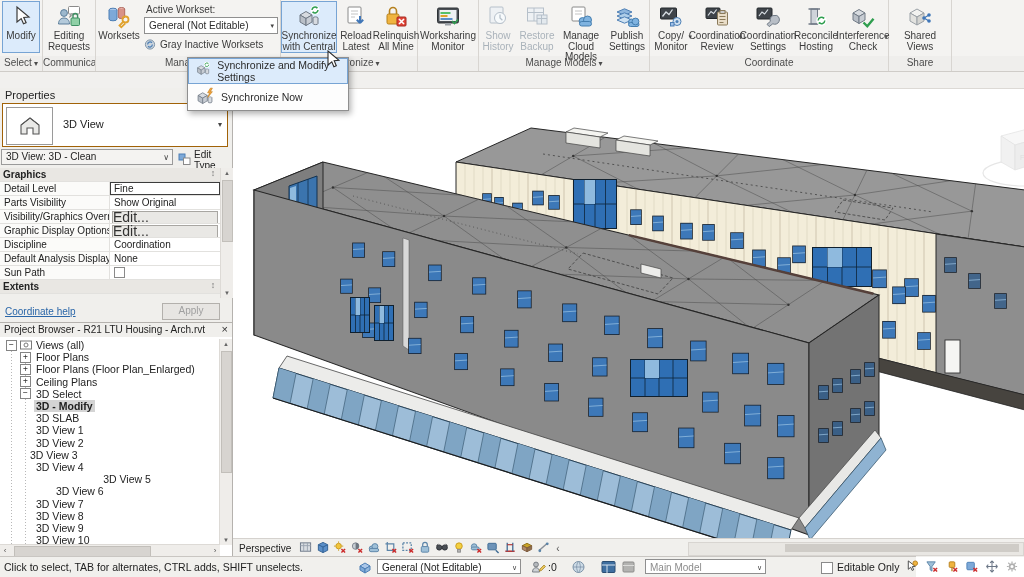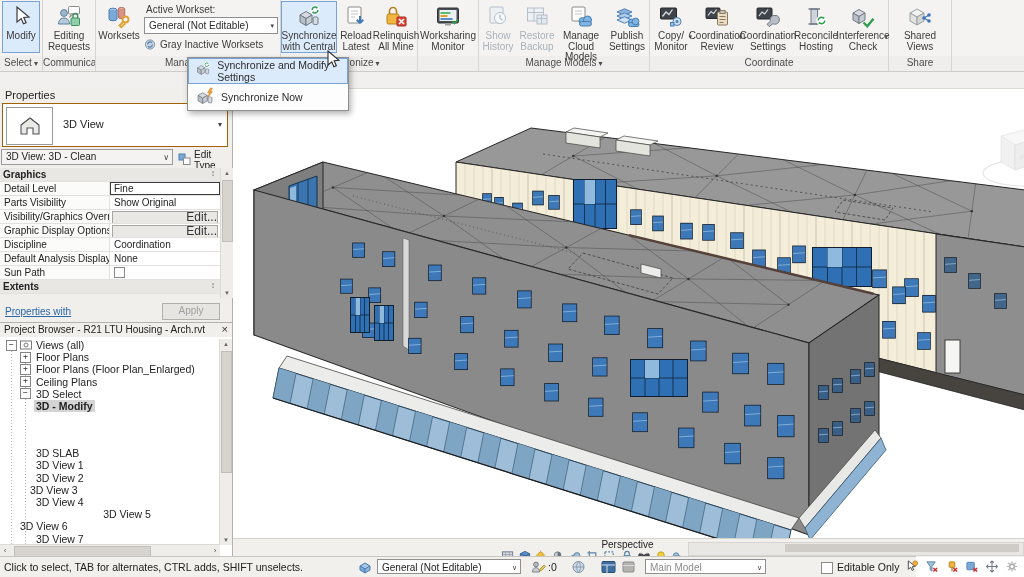--- a/index.html
+++ b/index.html
@@ -48,21 +48,21 @@
   .pgrid{position:absolute;left:0;top:80px;width:220px;}
   .prow{display:flex;height:13px;border-bottom:1px solid #e2e1de;background:#fff;font-size:10px;}
   .prow .pl{width:105px;padding-left:4px;line-height:13px;color:#222;border-right:1px solid #e2e1de;background:#fbfbf9;
     white-space:nowrap;overflow:hidden;}
   .prow .pv{flex:1;line-height:13px;padding-left:4px;color:#222;position:relative;white-space:nowrap;overflow:hidden;}
   .prow.phead{background:#e9e7e3;font-weight:bold;justify-content:space-between;}
   .prow.phead .ph{flex:1;padding-left:3px;line-height:13px;color:#222;}
   .prow.phead .pin{width:14px;text-align:center;color:#777;font-weight:normal;font-size:9px;}
   .pv.vsel{outline:1.5px solid #3c3c3c;outline-offset:-1.5px;}
   .pbtn{position:absolute;left:2px;top:1px;right:2px;height:11px;background:#e9e8e5;border:1px solid #a8a6a2;
-    text-align:right;line-height:10px;font-size:12px;color:#333;}
+    text-align:left;line-height:10px;font-size:14px;color:#333;}
   .cb{display:inline-block;width:9px;height:9px;border:1px solid #8a8a8a;background:#fff;margin-top:1px;}
   .pscroll{position:absolute;left:220px;top:80px;width:12px;height:130px;background:#efedea;border-left:1px solid #dddad6;}
   .sarr{position:absolute;left:0;width:12px;height:10px;font-size:6px;color:#666;text-align:center;line-height:10px;}
   .sthumb{position:absolute;left:1px;width:9px;background:#d7d4d0;border:1px solid #c2bfba;}
   .propfoot{position:absolute;left:0;top:214px;width:232px;height:20px;}
   .plink{position:absolute;left:5px;top:4px;color:var(--link);text-decoration:underline;font-size:10px;}
   .applybtn{position:absolute;right:12px;top:1px;width:56px;height:15px;background:#e7e5e2;border:1px solid #b3b0ac;
     text-align:center;line-height:14px;font-size:10px;color:#a0a0a0;}
   
   .browser{position:absolute;left:0;top:234px;width:232px;height:234px;border-top:1px solid #b5b2ae;background:#fff;}
@@ -76,21 +76,21 @@
   .tlabel.sel{background:#d4d4d4;font-weight:bold;}
   .vicon{width:12px;height:10px;margin-right:2px;flex:none;}
   .guide{position:absolute;width:1px;background-image:repeating-linear-gradient(#b8b8b8 0 1px,transparent 1px 3px);}
   .bvscroll{position:absolute;right:0;top:16px;width:12px;bottom:12px;background:#efedea;border-left:1px solid #dddad6;}
   .bhscroll{position:absolute;left:0;bottom:0;height:12px;right:12px;background:#efedea;border-top:1px solid #dddad6;}
   .bhthumb{position:absolute;left:14px;top:1px;width:135px;height:9px;background:#d7d4d0;border:1px solid #c2bfba;}
   .harr{position:absolute;top:0;width:10px;height:12px;font-size:8px;color:#555;text-align:center;line-height:12px;}
   
   .canvas{position:absolute;left:233px;top:88px;width:791px;height:450px;background:#ffffff;overflow:hidden;z-index:1;}
   
-  .viewbar{position:absolute;left:233px;top:538px;width:791px;height:18px;background:#f1f0ed;border-top:1px solid #d5d2ce;z-index:3;display:flex;align-items:center;flex-direction:column;}
+  .viewbar{position:absolute;left:233px;top:538px;width:791px;height:18px;background:#f1f0ed;border-top:1px solid #d5d2ce;z-index:3;display:flex;align-items:center;}
   .vlabel{font-size:10px;color:#222;margin:0 8px 0 6px;}
   .vbicon{width:15px;height:14px;margin-right:2px;display:inline-block;}
   .vchev{font-size:10px;color:#555;margin-left:2px;}
   .vscrolltrack{position:absolute;left:455px;top:3px;width:334px;height:12px;background:#e9e7e3;border:1px solid #d8d5d1;}
   .vscrollthumb{position:absolute;left:96px;top:1px;width:234px;height:8px;background:#cfccc7;}
   
   .statusbar{position:absolute;left:0;top:556px;width:916px;height:21px;background:#f1f0ed;border-top:1px solid #c9c6c2;z-index:6;font-size:10.5px;}
   .shint{position:absolute;left:4px;top:4px;color:#222;}
   .sico{position:absolute;top:3px;width:15px;height:14px;}
   .scombo{position:absolute;top:2px;height:15px;background:#fff;border:1px solid #8f8f8f;font-size:10px;line-height:15px;
@@ -946,21 +946,21 @@
           <span class="ph">Extents</span>
           <span class="pin">↕</span>
         </div>
       </div>
     <div class="pscroll">
       <span class="sarr" style="top:0">▲</span>
       <span class="sarr" style="bottom:0">▼</span>
       <span class="sthumb" style="top:12px;height:60px"></span>
     </div>
     <div class="propfoot">
-      <a class="plink" href="#">Properties with</a>
+      <a class="plink" href="#">Coordinate help</a>
       <div class="applybtn">Apply</div>
     </div>
 
     <div class="browser">
       <div class="bhead">
         <span>Project Browser - R21 LTU Housing - Arch.rvt</span>
         <span class="bclose">×</span>
       </div>
       <div class="tree" id="tree-rows">
         <div class="guide" style="left:11px;top:12px;bottom:0"></div>
@@ -985,39 +985,39 @@
             <span class="expbox">+</span>
             <span class="tlabel">Ceiling Plans</span>
           </div>
           <div class="trow" style="padding-left: 20px;">
             <span class="expbox">−</span>
             <span class="tlabel">3D Select</span>
           </div>
           <div class="trow" style="padding-left: 34px;">
             <span class="tlabel sel">3D - Modify</span>
           </div>
-          <div class="trow" style="padding-left: 34px; margin-top: 35px;">
+          <div class="trow" style="padding-left: 34px;">
             <span class="tlabel">3D SLAB</span>
           </div>
           <div class="trow" style="padding-left: 34px;">
             <span class="tlabel">3D View 1</span>
           </div>
           <div class="trow" style="padding-left: 34px;">
             <span class="tlabel">3D View 2</span>
           </div>
           <div class="trow" style="padding-left: 28px;">
             <span class="tlabel">3D View 3</span>
           </div>
           <div class="trow" style="padding-left: 34px;">
             <span class="tlabel">3D View 4</span>
           </div>
           <div class="trow" style="padding-left: 34px; justify-content: center;">
             <span class="tlabel">3D View 5</span>
           </div>
-          <div class="trow" style="padding-left: 18px;">
+          <div class="trow" style="padding-left: 54px;">
             <span class="tlabel">3D View 6</span>
           </div>
           <div class="trow" style="padding-left: 34px;">
             <span class="tlabel">3D View 7</span>
           </div>
           <div class="trow" style="padding-left: 34px;">
             <span class="tlabel">3D View 8</span>
           </div>
           <div class="trow" style="padding-left: 34px;">
             <span class="tlabel">3D View 9</span>

